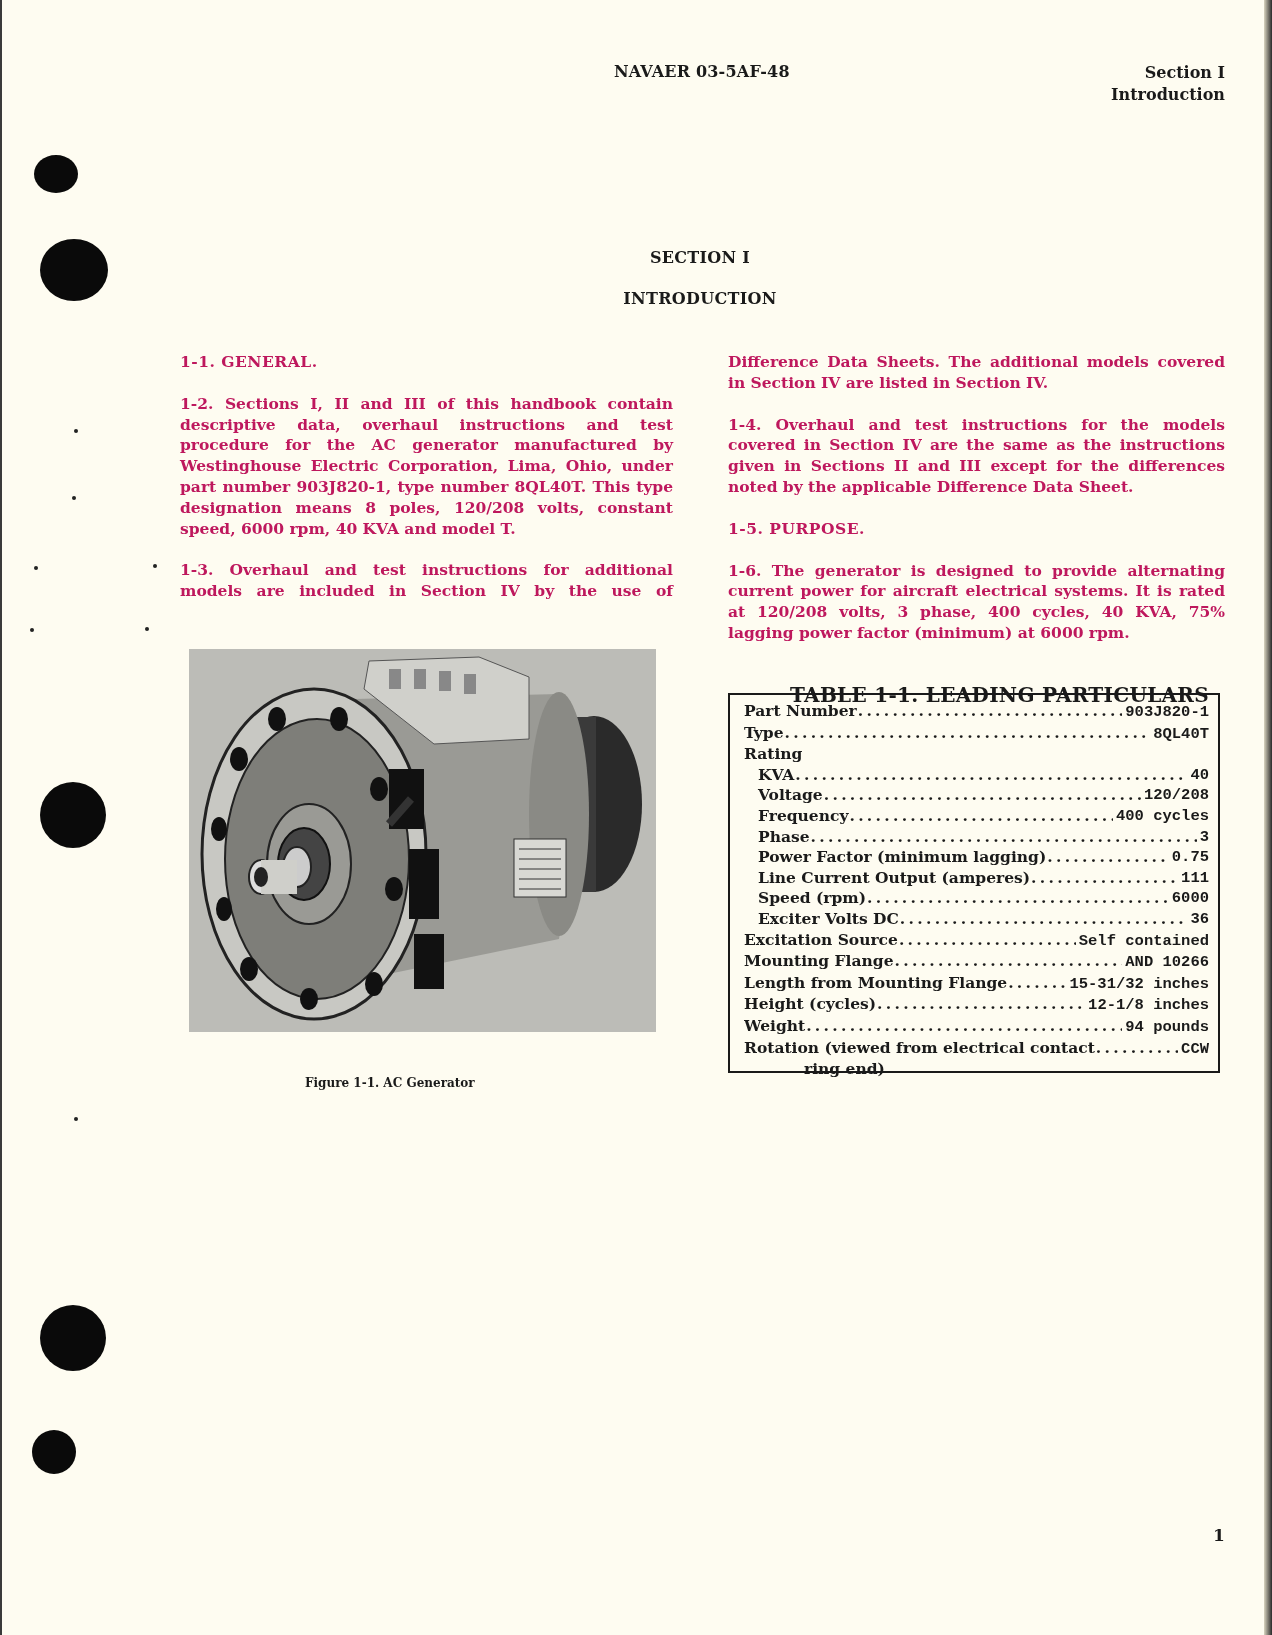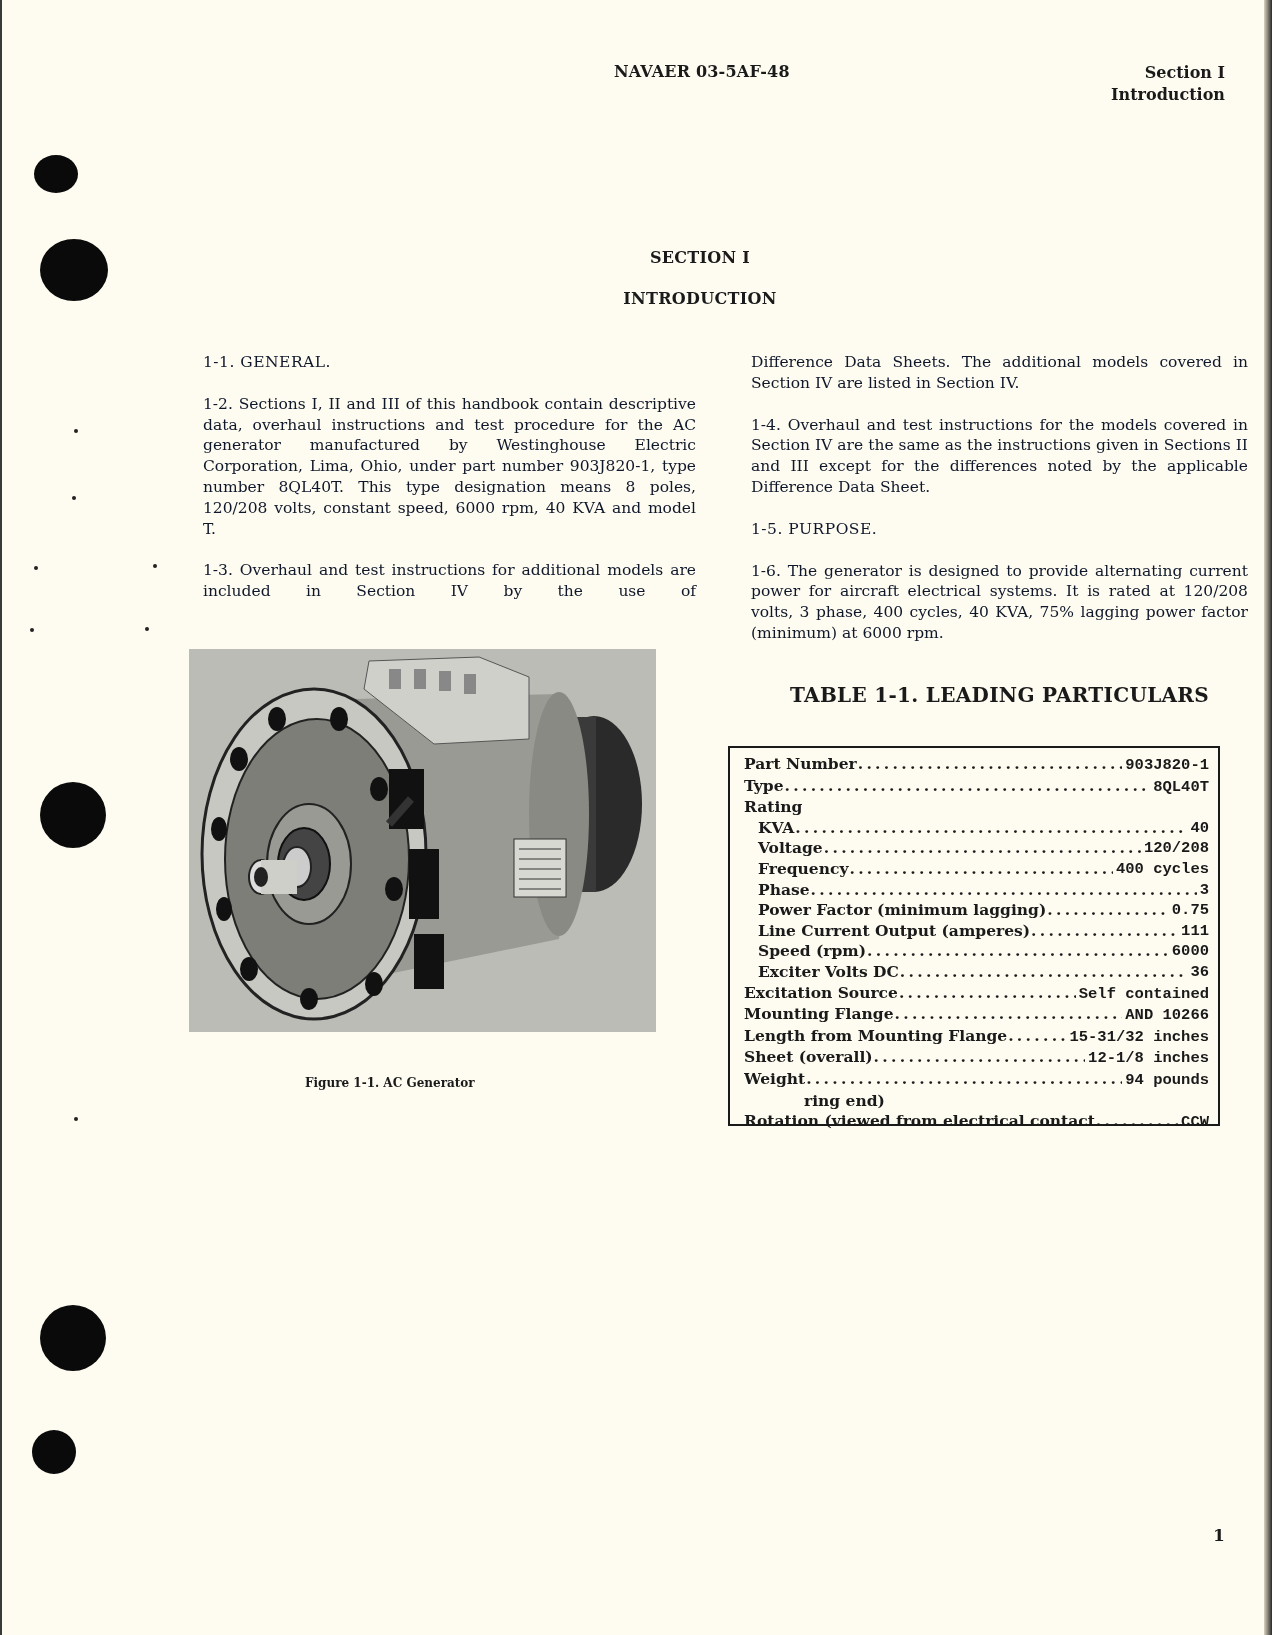--- a/index.html
+++ b/index.html
@@ -68,23 +68,22 @@
       text-align: center;
       font-size: 16px;
       font-weight: bold;
       letter-spacing: 0.3px;
     }
     .col {
       position: absolute;
       font-size: 15.5px;
       line-height: 20.8px;
       text-align: justify;
-      font-weight: normal;
-      color: #0f172a;
-      margin-left: 23px;
+      font-weight: bold;
+      color: #be185d;
     }
     .col-left {
       left: 180px;
       top: 352px;
       width: 493px;
     }
     .col-right {
       left: 728px;
       top: 352px;
       width: 497px;
@@ -115,21 +114,21 @@
       position: absolute;
       left: 790px;
       top: 683px;
       font-size: 20px;
       font-weight: bold;
       letter-spacing: 0.3px;
     }
     .particulars {
       position: absolute;
       left: 728px;
-      top: 746px;
+      top: 693px;
       width: 492px;
       height: 380px;
       border: 2px solid #1a1a1a;
       box-sizing: border-box;
       padding: 6px 9px 0 14px;
       font-size: 15.5px;
       font-weight: bold;
       line-height: 20.6px;
     }
     .row {
@@ -329,32 +328,32 @@
     <span class="label">Mounting Flange</span>
     <span class="leader"></span>
     <span class="value">AND 10266</span>
   </div>
   <div class="row">
     <span class="label">Length from Mounting Flange</span>
     <span class="leader"></span>
     <span class="value">15-31/32 inches</span>
   </div>
   <div class="row">
-    <span class="label">Sheet (overall)</span>
+    <span class="label">Height (cycles)</span>
     <span class="leader"></span>
     <span class="value">12-1/8 inches</span>
   </div>
   <div class="row">
     <span class="label">Weight</span>
     <span class="leader"></span>
     <span class="value">94 pounds</span>
   </div>
   <div class="row">
+    <span class="label">Rotation (viewed from electrical contact</span>
+    <span class="leader"></span>
+    <span class="value">CCW</span>
+  </div>
+  <div class="row">
     <span class="subline">ring end)</span>
   </div>
-  <div class="row">
-    <span class="label">Rotation (viewed from electrical contact</span>
-    <span class="leader"></span>
-    <span class="value">CCW</span>
-  </div>
 </div>
 
 <div class="page-number">1</div>
 
 </body></html>

